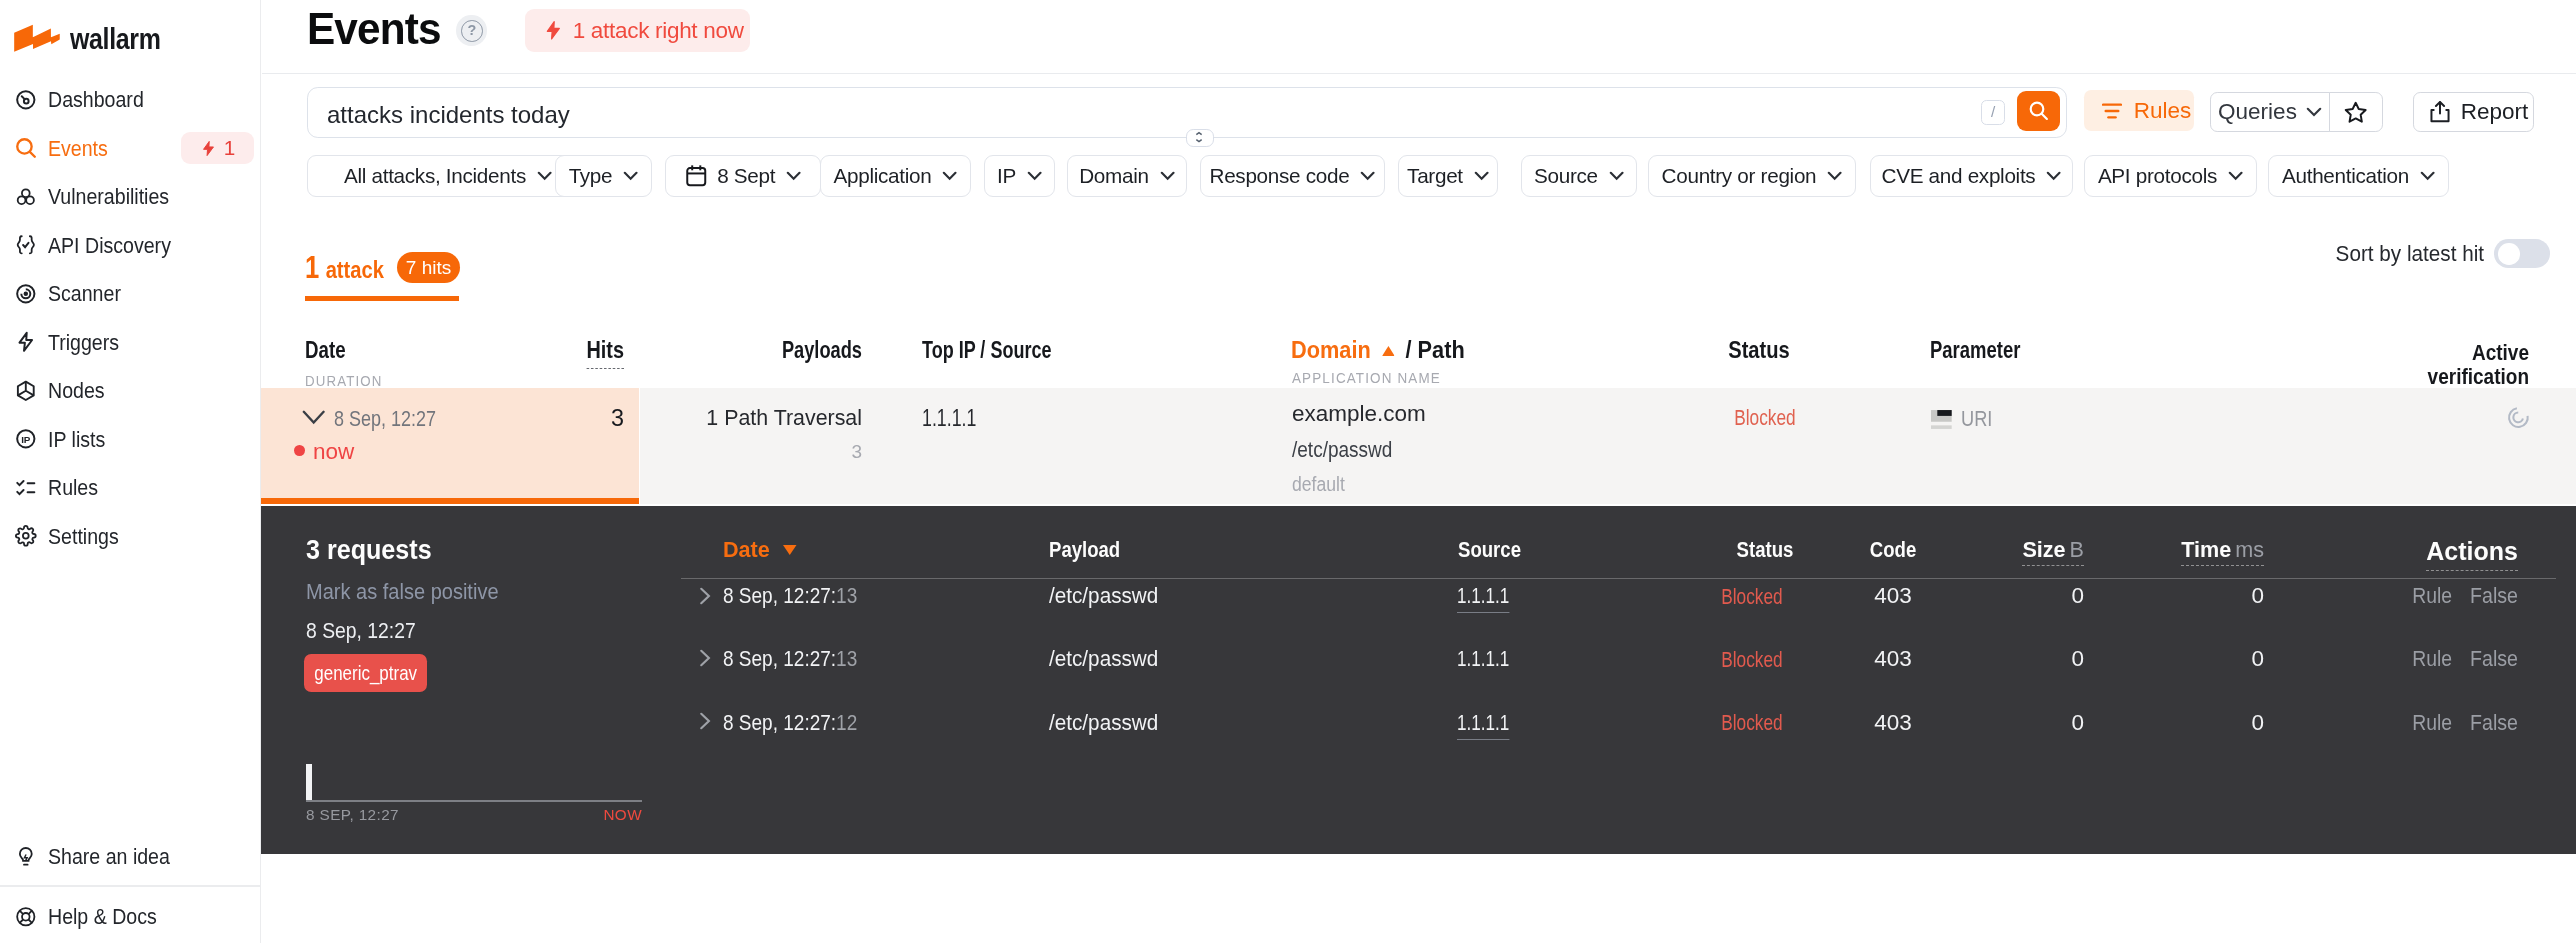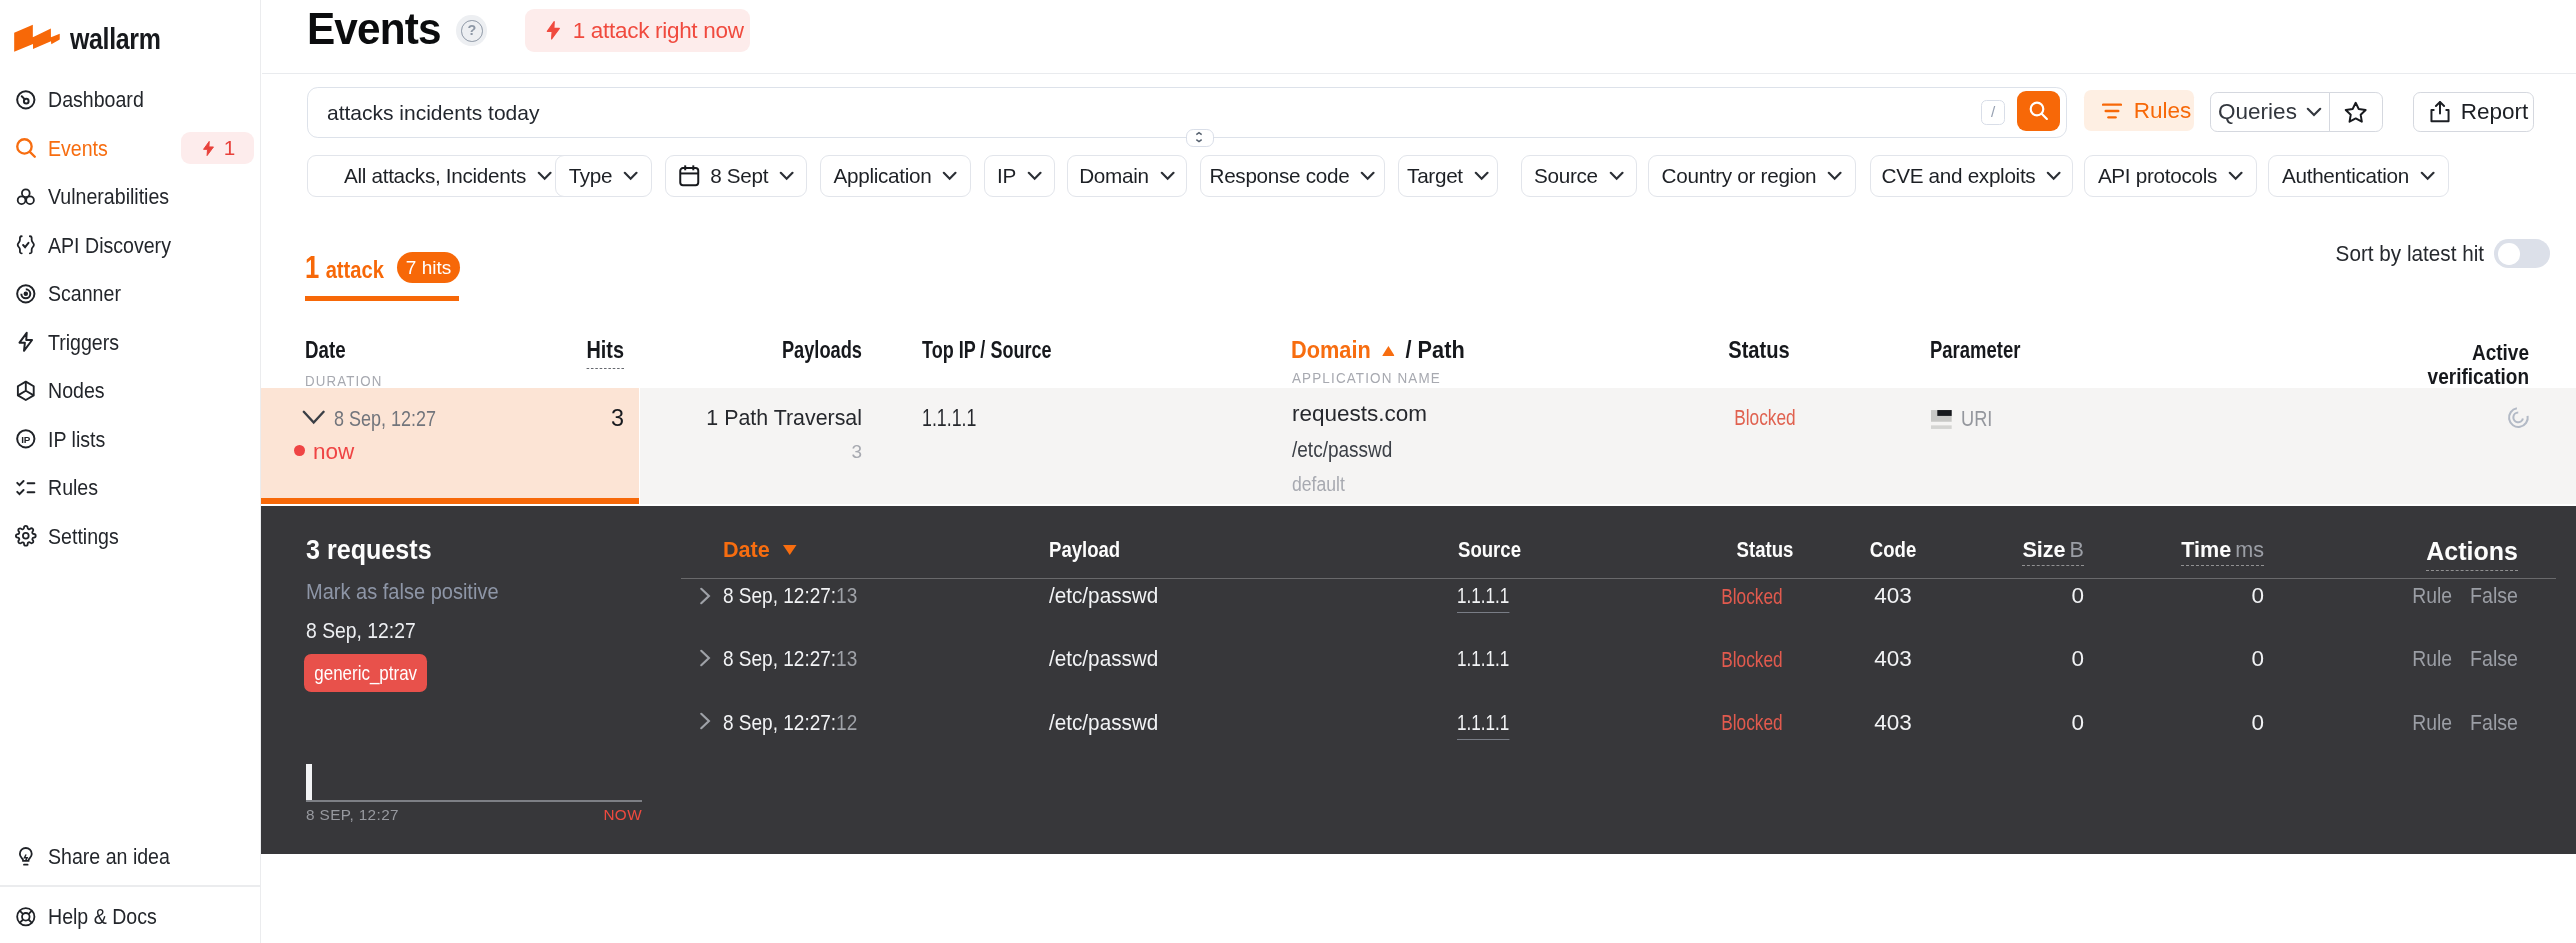--- a/index.html
+++ b/index.html
@@ -135,21 +135,21 @@
 <div class="abs" style="left:525px;top:9px;width:225px;height:43px;border-radius:9px;background:#fdeceb;display:flex;align-items:center;">
   <svg style="margin-left:18px;" width="20.7" height="20.7" viewBox="0 0 24 24">
       <path fill="#f04a3e" stroke="#f04a3e" stroke-width="1.4" stroke-linejoin="round" d="M13 2 L5 13.2 L10.6 13.2 L10 22 L19 9.8 L12.6 9.8 Z"></path>
     </svg>
   <span style="margin-left:9px;font-size:22.5px;color:#f04a3e;letter-spacing:-0.3px;">1 attack right now</span>
 </div>
 
 <div class="abs" style="left:262px;top:73px;width:2314px;height:0.9px;background:#e9ebee;"></div>
 
 <div class="abs" style="left:307px;top:87px;width:1760px;height:51px;border:1.8px solid #dde2ea;border-radius:10.8px;background:#fff;"></div>
-<div class="abs" style="left:327px;top:101px;font-size:21px;color:#23272e;">attacks incidents today</div>
+<div class="abs" style="left:327px;top:101px;font-size:24px;color:#23272e;">attacks incidents today</div>
 <div class="abs" style="left:1981px;top:100px;width:24px;height:25px;border:1.8px solid #d9dee8;border-radius:5.4px;color:#97a1b2;font-size:15.3px;text-align:center;line-height:22.5px;">/</div>
 <div class="abs" style="left:2017px;top:91px;width:43px;height:40px;border-radius:9px;background:#f76808;">
   <svg style="margin:9px auto;" width="21.6" height="21.6" viewBox="0 0 24 24">
       <circle cx="10" cy="10" r="7" fill="none" stroke="#fff" stroke-width="2.4"></circle>
       <line x1="15.2" y1="15.2" x2="21" y2="21" stroke="#fff" stroke-width="2.4" stroke-linecap="round"></line>
     </svg>
 </div>
 
 <div class="abs" style="left:1186px;top:129px;width:28px;height:18px;background:#fff;border:1.8px solid #d9dee8;border-radius:7.2px;">
   <svg width="24" height="14.4" viewBox="0 0 27 16">
@@ -194,21 +194,21 @@
 <style>
  .chip { position:absolute; top:155px; height:42px; border:1.8px solid #e2e5eb; border-radius:9px; display:flex; align-items:center; justify-content:center; font-size:20.7px; letter-spacing:-0.3px; color:#1d2025; background:#fff; white-space:nowrap; }
  .chip svg.cv { margin-left:10.8px; }
 </style>
 <div class="chip" style="left:307px;width:282px;">All attacks, Incidents<svg class="cv" width="15.3" height="10" viewBox="0 0 17 11">
       <path fill="none" stroke="#2b2f35" stroke-width="2.4" stroke-linecap="round" d="M2 2 L8.5 8.5 L15 2"></path>
     </svg></div>
 <div class="chip" style="left:555px;width:97px;">Type<svg class="cv" width="15.3" height="10" viewBox="0 0 17 11">
       <path fill="none" stroke="#2b2f35" stroke-width="2.4" stroke-linecap="round" d="M2 2 L8.5 8.5 L15 2"></path>
     </svg></div>
-<div class="chip" style="left:665px;width:142px;"><svg style="margin-right:10px;" width="22.5" height="23.4" viewBox="0 0 25 26">
+<div class="chip" style="left:665px;width:156px;"><svg style="margin-right:10px;" width="22.5" height="23.4" viewBox="0 0 25 26">
       <g fill="none" stroke="#17191d" stroke-width="2.2">
         <rect x="2.5" y="4.5" width="20" height="19" rx="3"></rect>
         <line x1="8" y1="1.5" x2="8" y2="7"></line>
         <line x1="17" y1="1.5" x2="17" y2="7"></line>
         <line x1="2.5" y1="10.5" x2="22.5" y2="10.5"></line>
       </g>
     </svg>8 Sept<svg class="cv" width="15.3" height="10" viewBox="0 0 17 11">
       <path fill="none" stroke="#2b2f35" stroke-width="2.4" stroke-linecap="round" d="M2 2 L8.5 8.5 L15 2"></path>
     </svg></div>
 <div class="chip" style="left:820px;width:151px;">Application<svg class="cv" width="15.3" height="10" viewBox="0 0 17 11">
@@ -277,21 +277,21 @@
 <svg class="abs" style="left:302px;top:410px;" width="23.4" height="15.3" viewBox="0 0 26 17">
     <path fill="none" stroke="#3a3e45" stroke-width="2.6" stroke-linecap="round" d="M2 2 L13 14 L24 2"></path>
   </svg>
 <div class="abs sxl" style="left:334px;top:406px;font-size:22.5px;color:#72757c;transform:scaleX(.8);">8 Sep, 12:27</div>
 <div class="abs" style="left:294px;top:445px;width:10.8px;height:10.8px;border-radius:50%;background:#ef4444;"></div>
 <div class="abs" style="left:313px;top:439px;font-size:22.5px;color:#ef4444;">now</div>
 <div class="abs" style="left:534px;top:405px;width:90px;text-align:right;font-size:23.4px;color:#17191e;">3</div>
 <div class="abs sxr" style="left:637px;top:405px;width:225px;text-align:right;font-size:22.5px;color:#26282d;transform:scaleX(.95);">1 Path Traversal</div>
 <div class="abs" style="left:772px;top:441px;width:90px;text-align:right;font-size:19px;color:#a7a9b0;">3</div>
 <div class="abs sxl" style="left:922px;top:405px;font-size:23.4px;color:#26282d;transform:scaleX(.76);">1.1.1.1</div>
-<div class="abs sxl" style="left:1292px;top:401px;font-size:22.5px;color:#26282d;">requests.com</div>
+<div class="abs sxl" style="left:1292px;top:401px;font-size:22.5px;color:#26282d;">example.com</div>
 <div class="abs sxl" style="left:1292px;top:437px;font-size:21.6px;color:#3c4047;transform:scaleX(.88);">/etc/passwd</div>
 <div class="abs sxl" style="left:1292px;top:473px;font-size:20px;color:#a7a9b0;transform:scaleX(.88);">default</div>
 <div class="abs sxc" style="left:1702px;top:405px;width:126px;text-align:center;font-size:21.6px;color:#e0614f;transform:scaleX(.8);">Blocked</div>
 <svg class="abs" style="left:1931px;top:410px;" width="20.7" height="19" viewBox="0 0 23 21">
     <rect x="0" y="0" width="23" height="13" fill="#c8c8c6"></rect>
     <rect x="7" y="0" width="16" height="6.5" fill="#17191d"></rect>
     <rect x="0" y="17" width="23" height="4" fill="#d4d4d2"></rect>
   </svg>
 <div class="abs sxl" style="left:1961px;top:406px;font-size:22.5px;color:#94979d;transform:scaleX(.81);">URI</div>
 <svg class="abs" style="left:2507px;top:406px;" width="22.5" height="22.5" viewBox="0 0 25 25">

